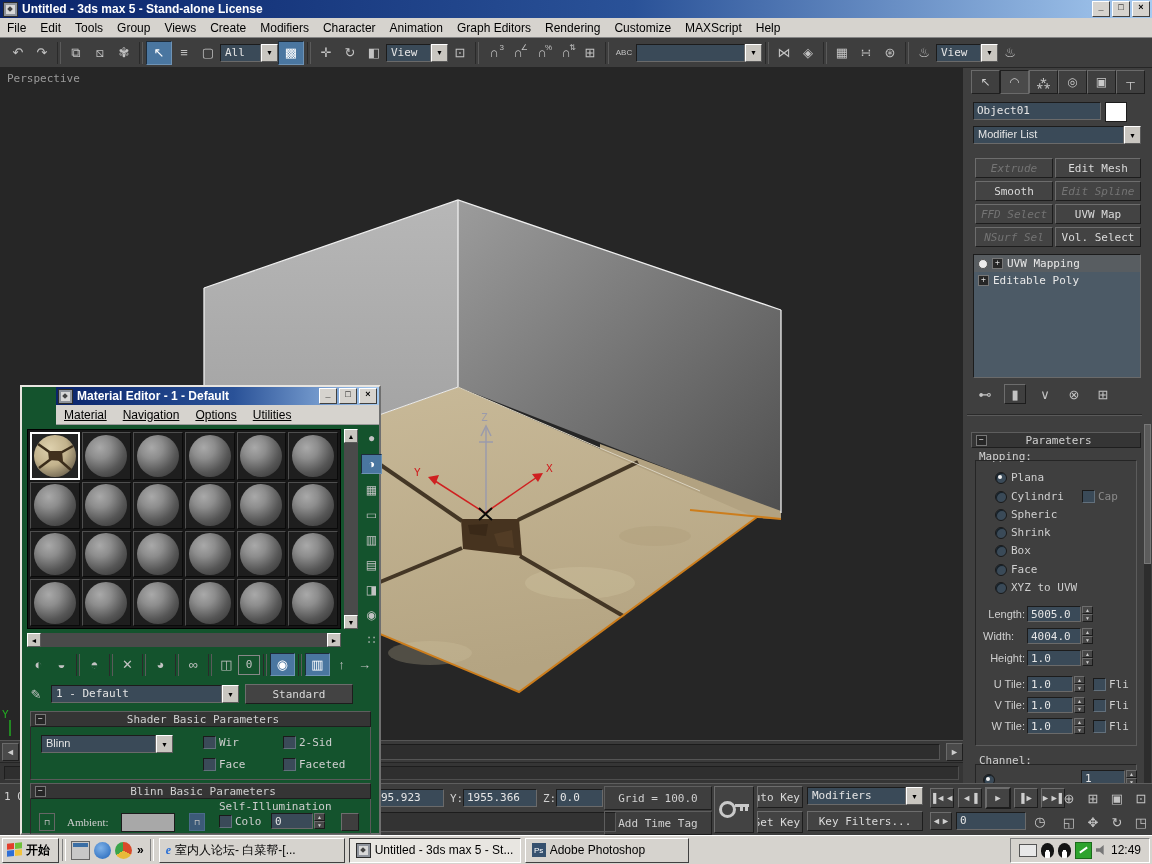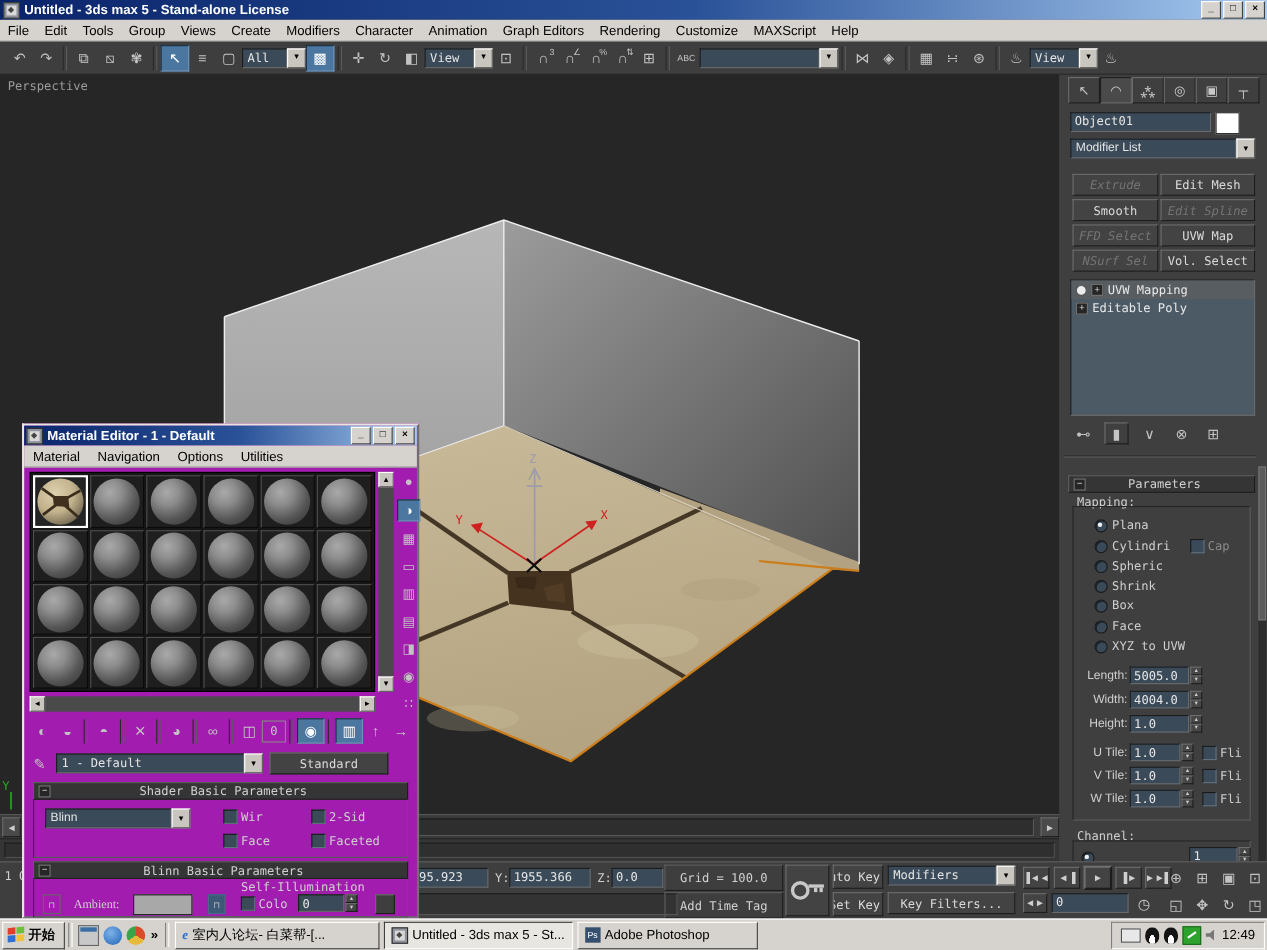--- a/index.html
+++ b/index.html
@@ -95,25 +95,25 @@
   .winflag i{display:block;}
   .tbsep{width:2px;height:22px;margin:0 3px;border-left:1px solid #808080;border-right:1px solid #fff;}
   .qlico{width:17px;height:17px;margin:0 2px;flex:0 0 auto;}
   .taskbtn{height:23px;display:flex;align-items:center;gap:4px;padding:0 6px;margin:0 2px;min-width:0;
     background:#d6d3ce;border:1px solid;border-color:#fff #404040 #404040 #fff;white-space:nowrap;overflow:hidden;}
   .taskbtn.active{background:#e8e6e1;border-color:#404040 #fff #fff #404040;font-weight:bold;}
   .tray{margin-left:auto;margin-right:2px;height:23px;display:flex;align-items:center;gap:4px;padding:0 8px;
     border:1px solid;border-color:#808080 #fff #fff #808080;}
 
   
-  .matedit{position:absolute;left:20px;top:385px;width:361px;height:450px;z-index:50;background:#a21caf;
-    border:2px solid;border-color:#e8e5e0 #6f6f6f #6f6f6f #e8e5e0;box-sizing:border-box;}
+  .matedit{position:absolute;left:20px;top:385px;width:361px;height:450px;z-index:50;background:#14532d;
+    border:2px solid;border-color:#e8e5e0 #6f6f6f #6f6f6f #e8e5e0;box-sizing:border-box;padding-left:34px;}
   .me-title{height:18px;background:linear-gradient(90deg,#0a246a 0%,#2a5298 55%,#a6caf0 100%);display:flex;align-items:center;
     gap:4px;color:#fff;font-weight:bold;font-size:12px;padding-left:2px;}
-  .me-menus{height:19px;background:#d6d3ce;display:flex;align-items:center;font-size:12px;color:#000;border-bottom:1px solid #9a9a9a;}
+  .me-menus{height:19px;background:#d6d3ce;display:flex;align-items:center;font-size:12px;color:#000;border-bottom:1px solid #9a9a9a;text-decoration:underline;}
   .me-menus .mi{padding:2px 8px;}
   .slots{position:absolute;left:5px;top:42px;width:314px;height:200px;background:#161616;border:1px solid #000;
     display:grid;grid-template-columns:repeat(6,1fr);grid-template-rows:repeat(4,1fr);gap:2px;padding:2px;box-sizing:border-box;}
   .slot{background:#1e1e1e;border:1px solid;border-color:#4e4e4e #0a0a0a #0a0a0a #4e4e4e;position:relative;display:flex;align-items:center;justify-content:center;}
   .slot .ball{width:42px;height:42px;border-radius:50%;
     background:radial-gradient(circle at 35% 30%,#a9a9a9 0%,#8d8d8d 28%,#565656 62%,#2c2c2c 100%);}
   .slot.sel{border:2px solid #fff;}
   .me-vscroll{position:absolute;left:322px;top:42px;width:14px;height:200px;background:#4a4a4a;}
   .me-sb-btn{width:14px;height:14px;background:#c9c6c0;border:1px solid;border-color:#fff #5a5a5a #5a5a5a #fff;
     color:#000;font-size:7px;display:flex;align-items:center;justify-content:center;box-sizing:border-box;}
@@ -378,21 +378,21 @@
     <div class="cplabel" style="left:48px;top:495px">Face</div>
     <div class="radio" style="position:absolute;left:32px;top:514px"></div>
     <div class="cplabel" style="left:48px;top:513px">XYZ to UVW</div>
 
     <div class="cpsans" style="left:20px;top:540px;width:42px;text-align:right">Length:</div>
     <div class="fld" style="position:absolute;left:64px;top:538px;width:54px;height:16px">5005.0</div>
     <span class="spin" style="position:absolute;left:119px;top:538px">
         <b>▲</b>
         <b>▼</b>
       </span>
-    <div class="cpsans" style="left:20px;top:562px;width:42px;text-align:right">Width:</div>
+    <div class="cpsans" style="left:20px;top:562px;width:42px;">Width:</div>
     <div class="fld" style="position:absolute;left:64px;top:560px;width:54px;height:16px">4004.0</div>
     <span class="spin" style="position:absolute;left:119px;top:560px">
         <b>▲</b>
         <b>▼</b>
       </span>
     <div class="cpsans" style="left:20px;top:584px;width:42px;text-align:right">Height:</div>
     <div class="fld" style="position:absolute;left:64px;top:582px;width:54px;height:16px">1.0</div>
     <span class="spin" style="position:absolute;left:119px;top:582px">
         <b>▲</b>
         <b>▼</b>

